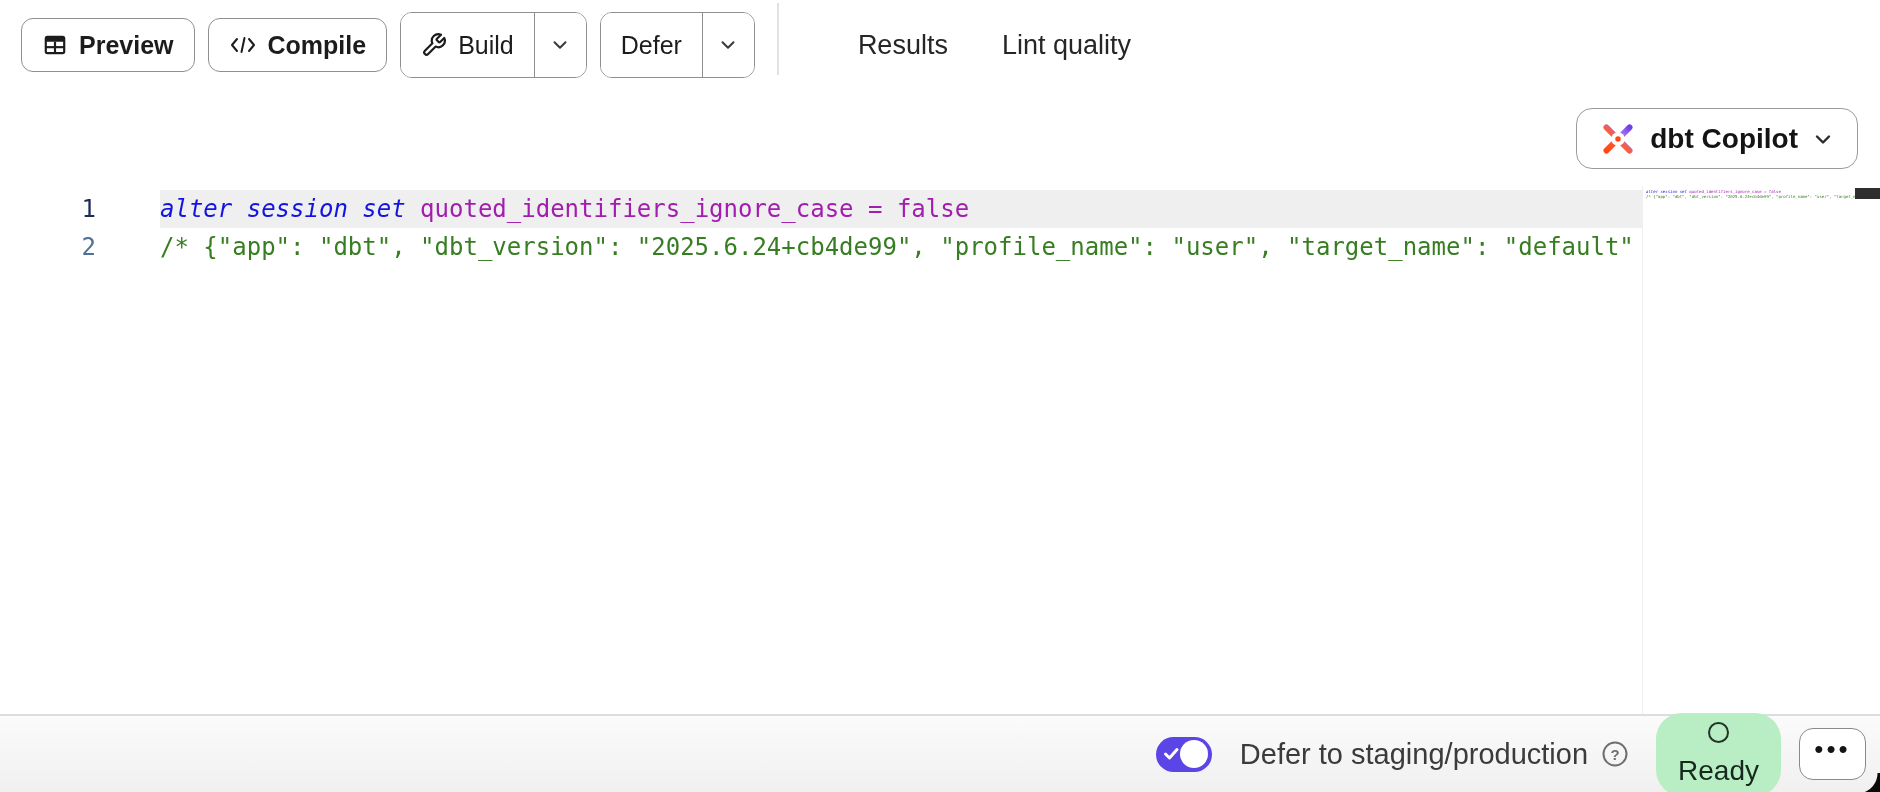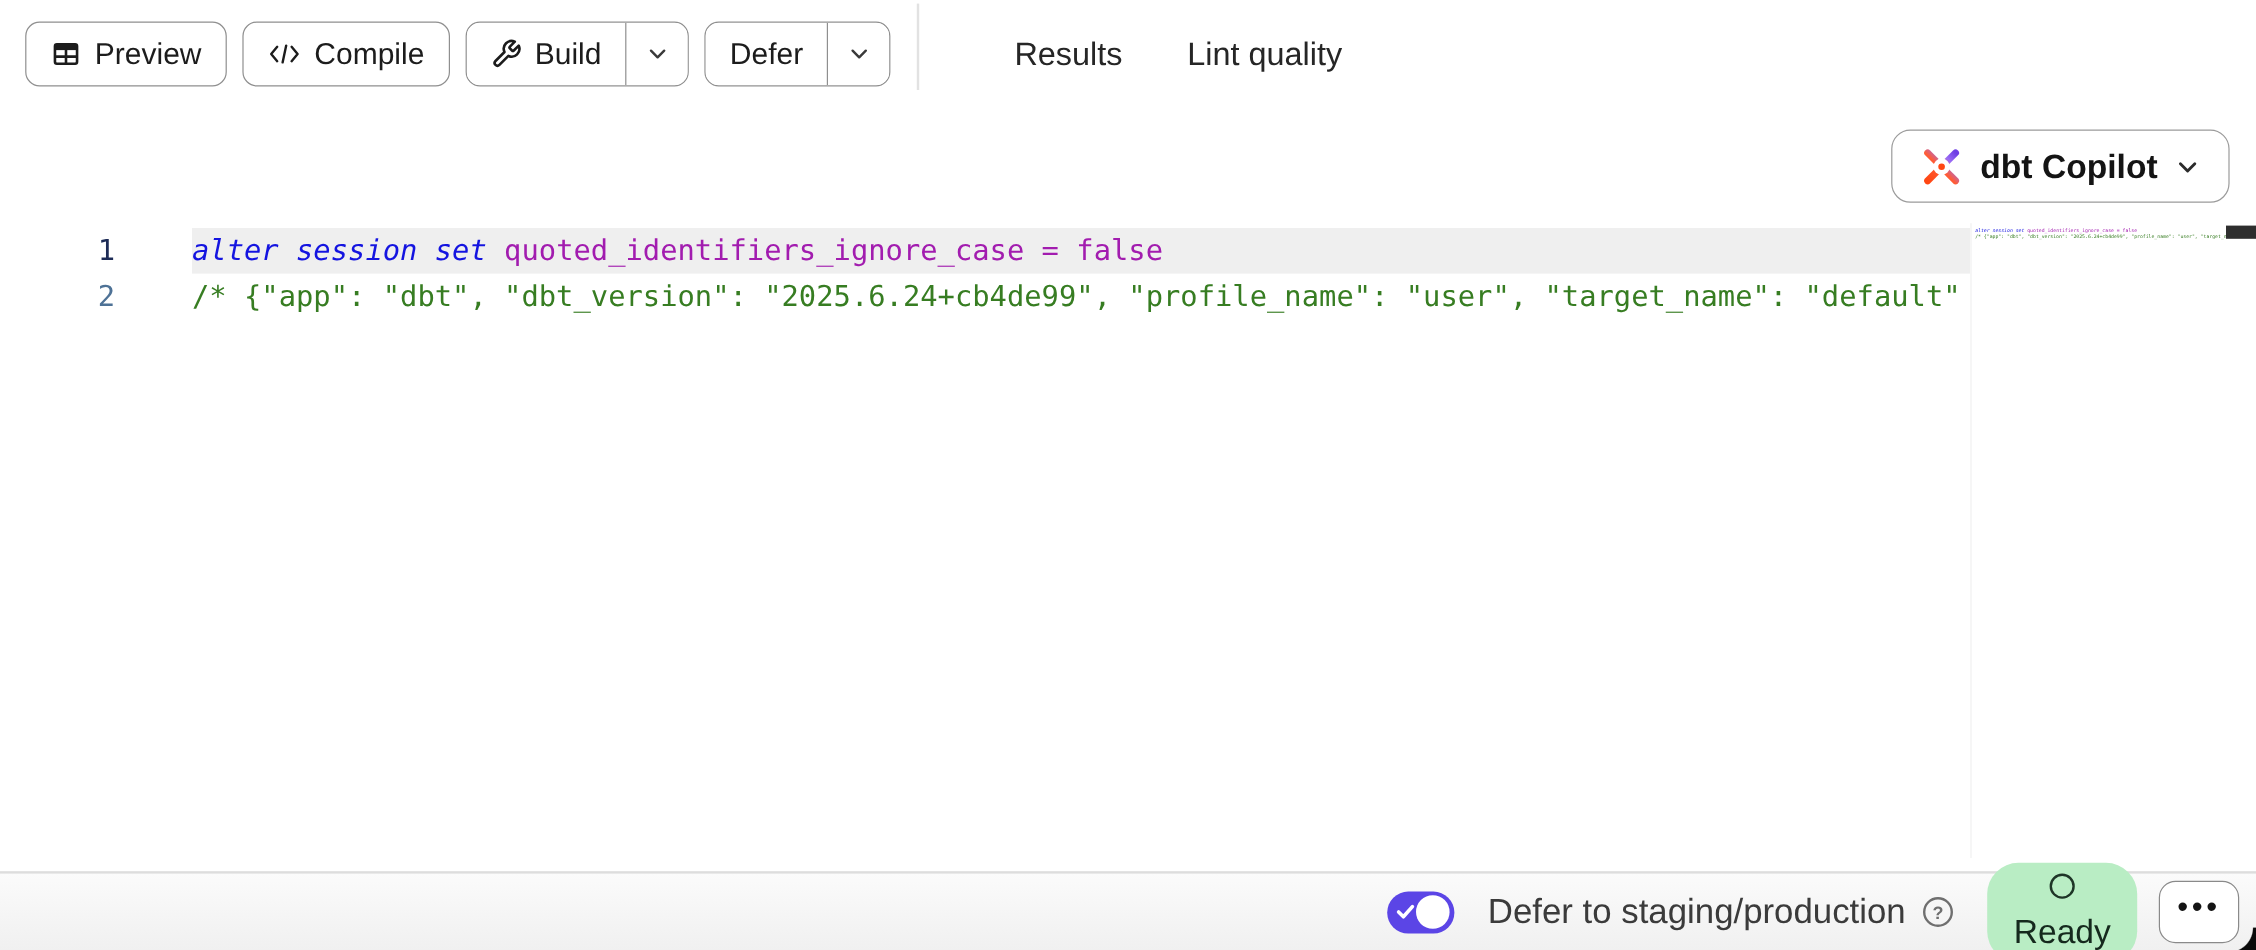--- a/index.html
+++ b/index.html
@@ -6,23 +6,23 @@
   html,body { width:1880px; height:792px; overflow:hidden; background:#ffffff;
               font-family:"Liberation Sans", sans-serif; }
   .app { position:relative; width:1880px; height:792px; background:#ffffff; }
 
   
   .topbar { position:absolute; top:0; left:0; right:0; height:90px; background:#fff;
             display:flex; align-items:center; }
   .toolbar { display:flex; align-items:center; gap:13px; padding-left:21px; }
   .btn { display:flex; align-items:center; gap:11px; height:54px; padding:0 20px;
          background:#fff; border:1.5px solid #8f8f8f; border-radius:12px;
-         font-family:"Liberation Sans",sans-serif; font-size:25px; font-weight:400;
+         font-family:"Liberation Sans",sans-serif; font-size:25px; font-weight:700;
          color:#1c1c1c; cursor:pointer; }
-  .splitbtn { display:flex; align-items:stretch; height:54px; border:1.5px solid #8f8f8f;
+  .splitbtn { display:flex; align-items:stretch; height:66px; border:1.5px solid #8f8f8f;
               border-radius:12px; background:#fff; overflow:hidden; }
   .splitbtn .main { display:flex; align-items:center; gap:11px; padding:0 20px;
                     font-size:25px; font-weight:500; color:#1c1c1c; background:#fff;
                     border:none; cursor:pointer; font-family:"Liberation Sans",sans-serif;}
   .splitbtn .drop { display:flex; align-items:center; justify-content:center; width:52px;
                     border:none; border-left:1.5px solid #8f8f8f; background:#fff; cursor:pointer; }
   .toolbar-divider { width:2px; height:72px; background:#e2e2e2; margin-left:22px; align-self:flex-start; margin-top:3px; }
 
   .tabs { display:flex; align-items:stretch; height:90px; margin-left:52px; }
   .tab { position:relative; display:flex; align-items:center; padding:0 27px;
@@ -51,21 +51,21 @@
   .tok-comment { color:#377d22; }
 
   .minimap { position:absolute; top:0; right:0; width:238px; bottom:0; background:#fff;
              border-left:1px solid #f0f0f0; overflow:hidden; }
   .mini-line { font-family:"DejaVu Sans Mono", monospace; font-size:4px; line-height:5px;
                white-space:pre; padding-left:3px; }
   .minimap-inner { padding-top:3px; }
   .mini-thumb { position:absolute; top:2px; right:0; width:25px; height:11px; background:#2e2e2e; }
 
   
-  .statusbar { position:absolute; left:0; right:0; bottom:0; height:66px;
+  .statusbar { position:absolute; left:0; right:0; bottom:0; height:78px;
                background:linear-gradient(#fbfbfb,#f0f0f0); border-top:2px solid #dddddd;
                display:flex; align-items:center; justify-content:flex-end;
                padding-right:14px; }
   .toggle { position:relative; width:56px; height:35px; border-radius:18px;
             background:#5b45e6; cursor:pointer; flex:0 0 auto; }
   .toggle .knob { position:absolute; top:3.5px; right:3.5px; width:28px; height:28px;
                   border-radius:50%; background:#fff; }
   .toggle .check { position:absolute; left:7px; top:9px; }
   .defer-label { font-size:29px; color:#3b3b3b; margin-left:28px; }
   .help { margin-left:12px; cursor:pointer; display:flex; align-items:center; }

